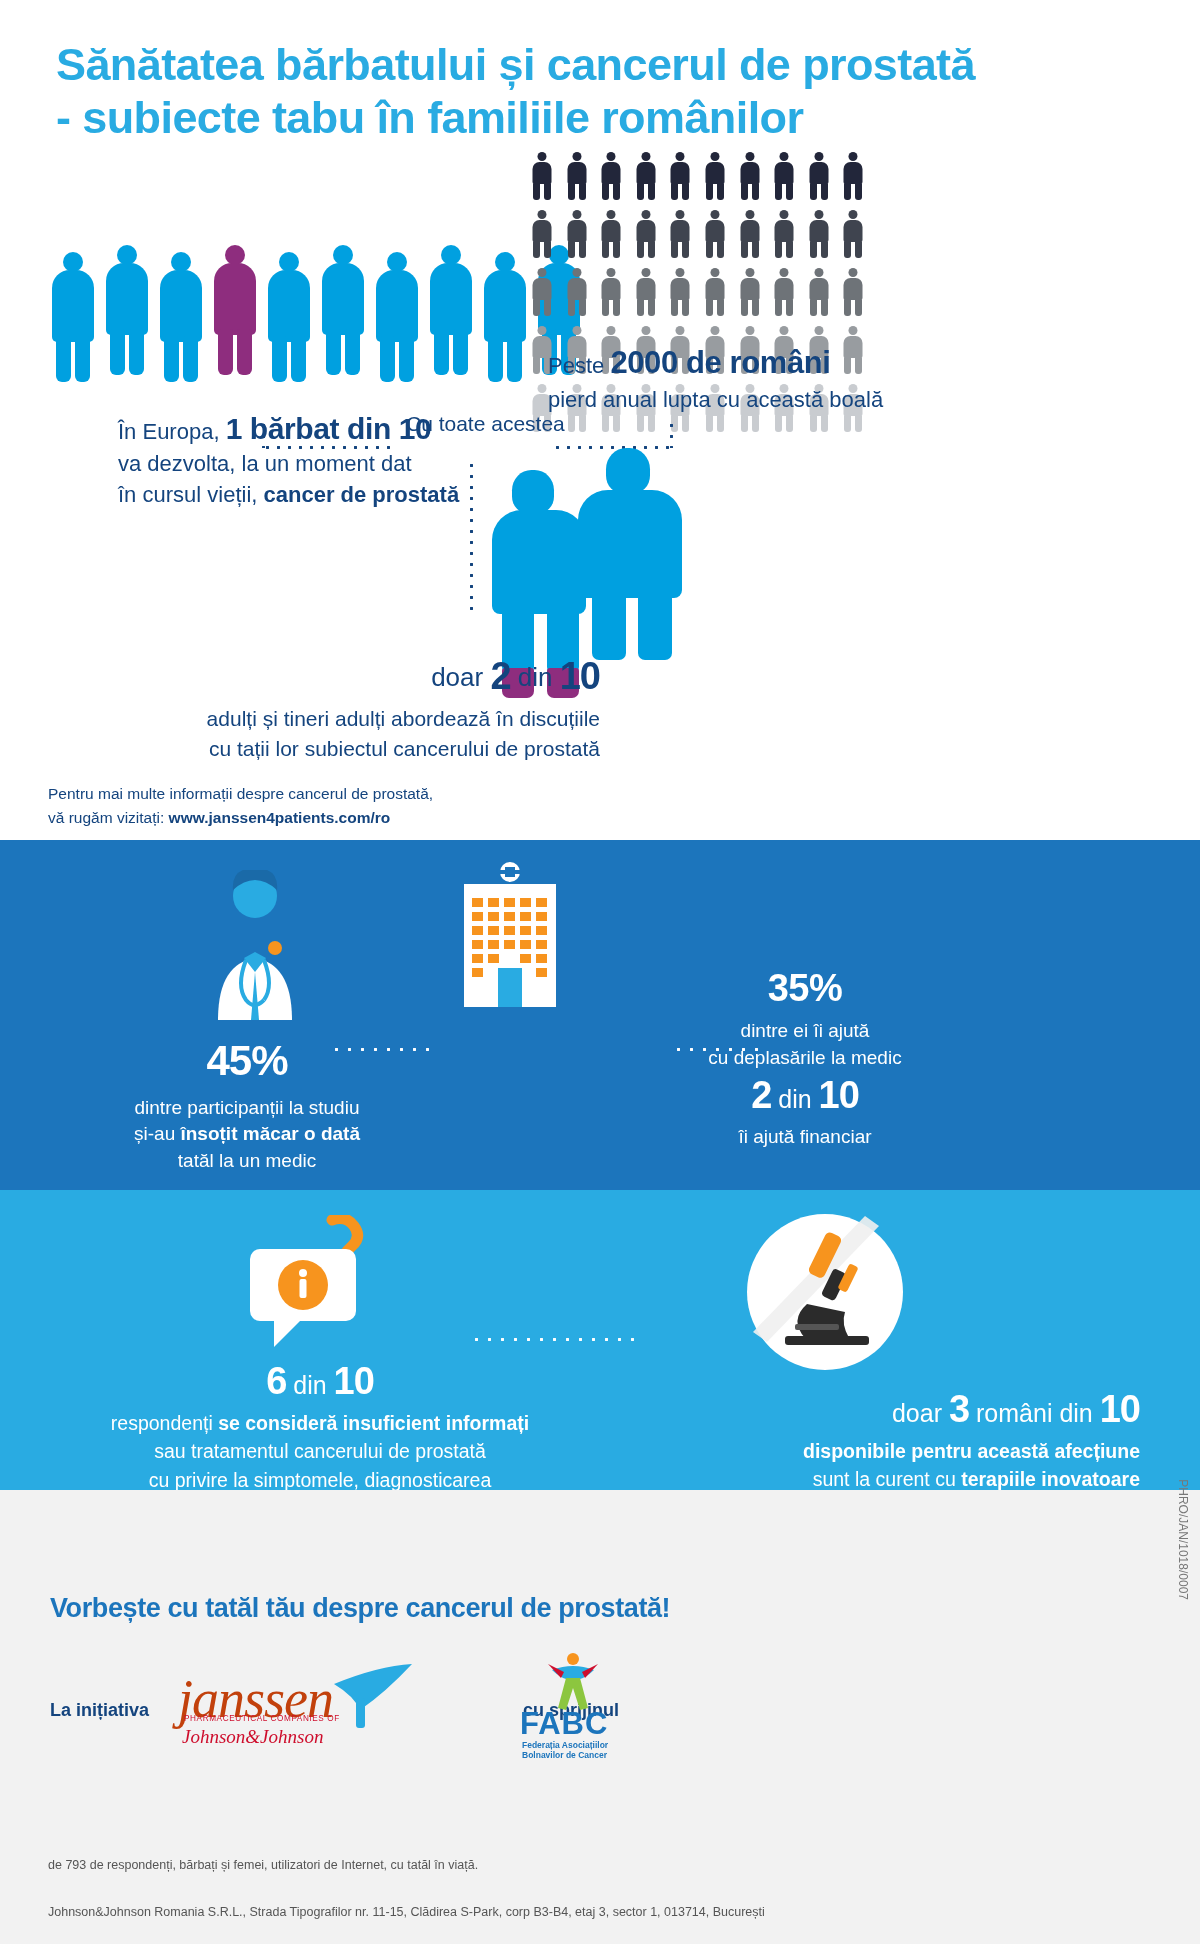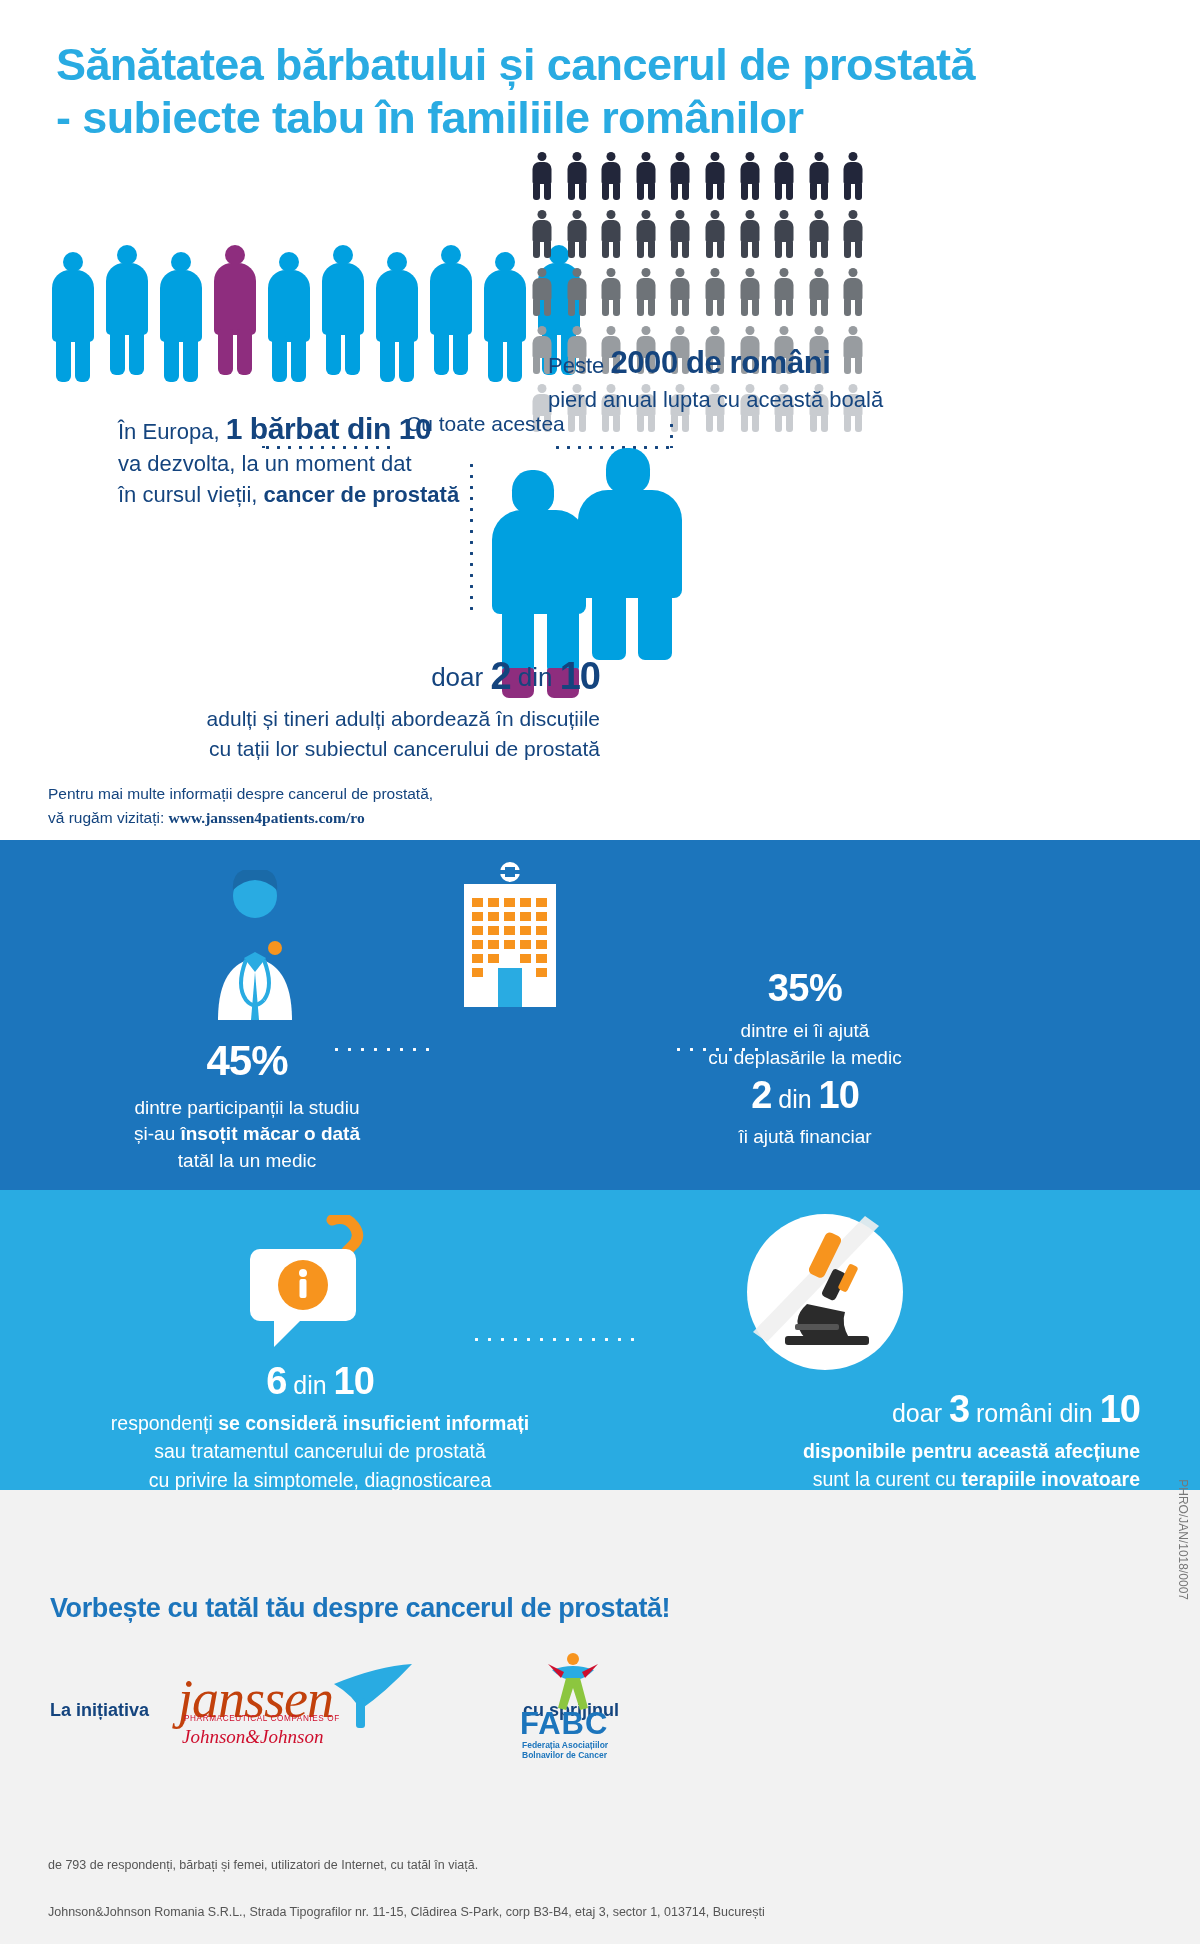--- a/index.html
+++ b/index.html
@@ -57,21 +57,21 @@
   .stat-romani .big { font-size:31px; font-weight:bold; letter-spacing:-0.4px; }
 
   .cu-toate { position:absolute; left:406px; top:412px; color:#14447E; font-size:21px; }
 
   .stat-doar2 { position:absolute; left:100px; top:650px; width:500px; text-align:right; color:#14447E; font-size:21px; line-height:1.42; }
   .stat-doar2 .num { font-size:38px; font-weight:bold; letter-spacing:-1px; vertical-align:-3px;}
   .stat-doar2 .small { font-size:26px; }
   .stat-doar2 b { font-weight:normal; }
 
   .info-link { position:absolute; left:48px; top:782px; width:480px; color:#14447E; font-size:15.5px; line-height:1.55; }
-  .info-link b { font-weight:bold;font-family:Liberation Serif, serif; }
+  .info-link b { font-weight:bold; }
 
   
   .dots-h { position:absolute; height:3px; background-image:radial-gradient(circle, #14447E 1.4px, transparent 1.6px); background-size:11px 3px; background-repeat:repeat-x; }
   .dots-v { position:absolute; width:3px; background-image:radial-gradient(circle, #14447E 1.4px, transparent 1.6px); background-size:3px 11px; background-repeat:repeat-y; }
 
   
   .men { position:absolute; left:488px; top:448px; width:240px; height:250px; }
   .man { position:absolute; }
   .man .mhead { position:absolute; border-radius:46% 46% 40% 40%; background:#00A0E0; }
   .man .mbody { position:absolute; background:#00A0E0; border-radius:26px 26px 6px 6px; }

